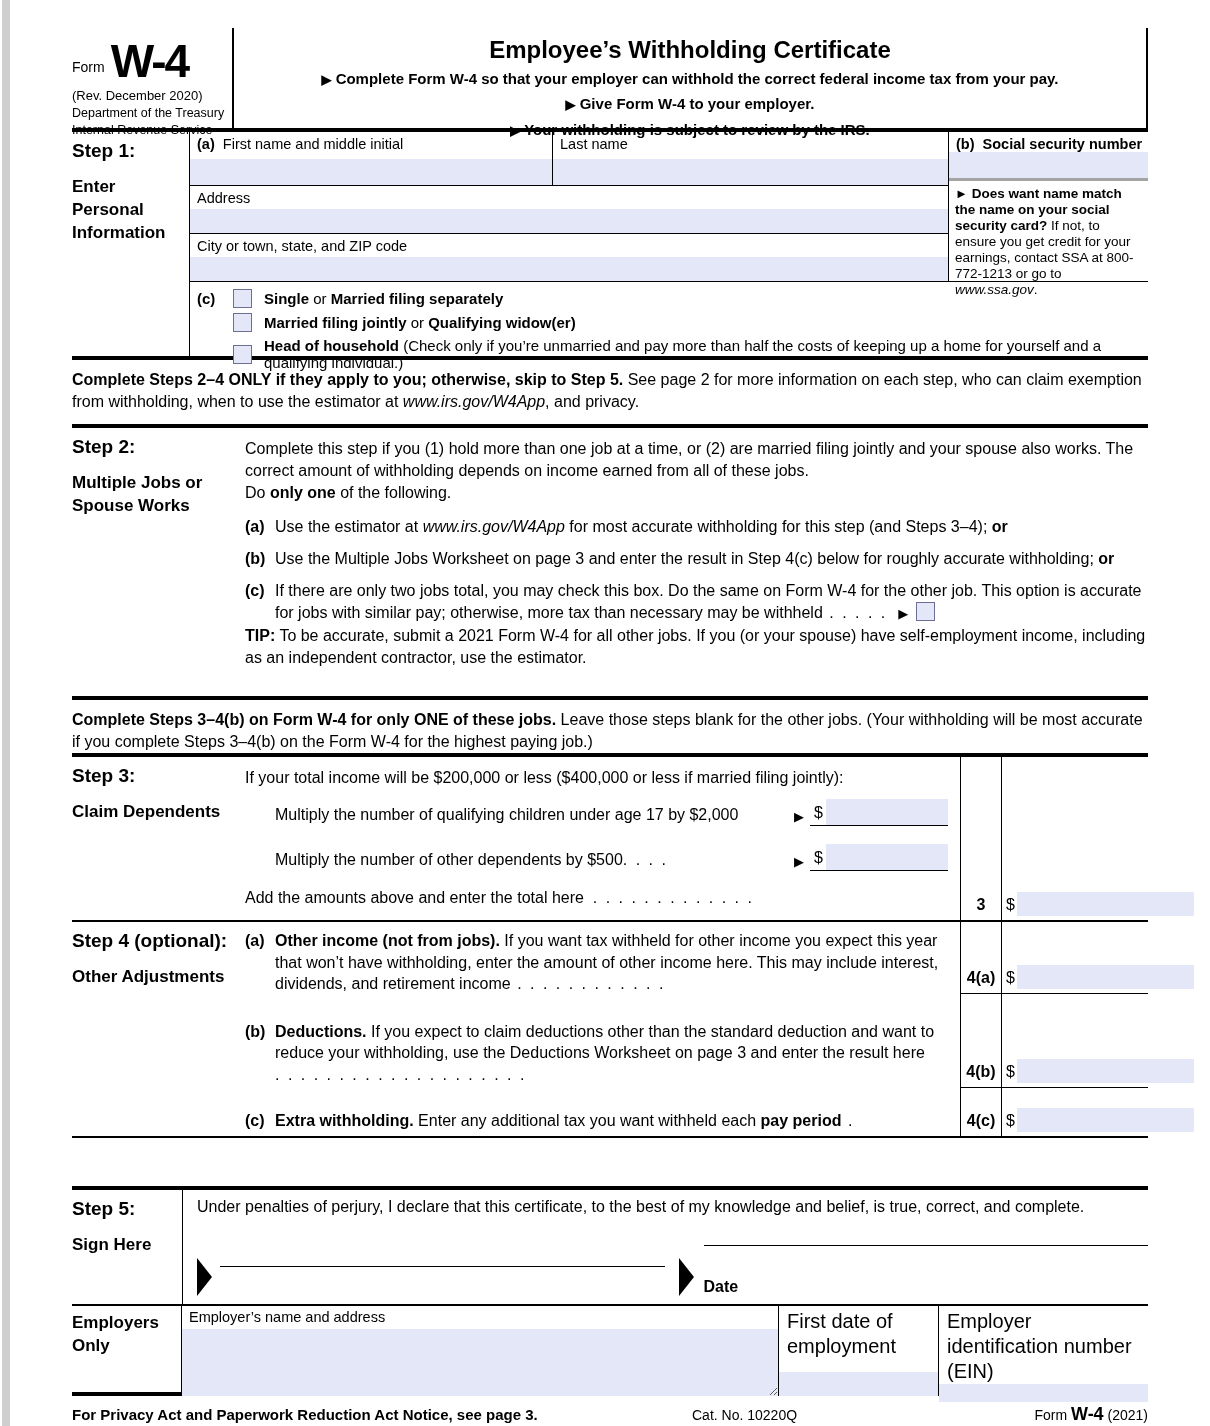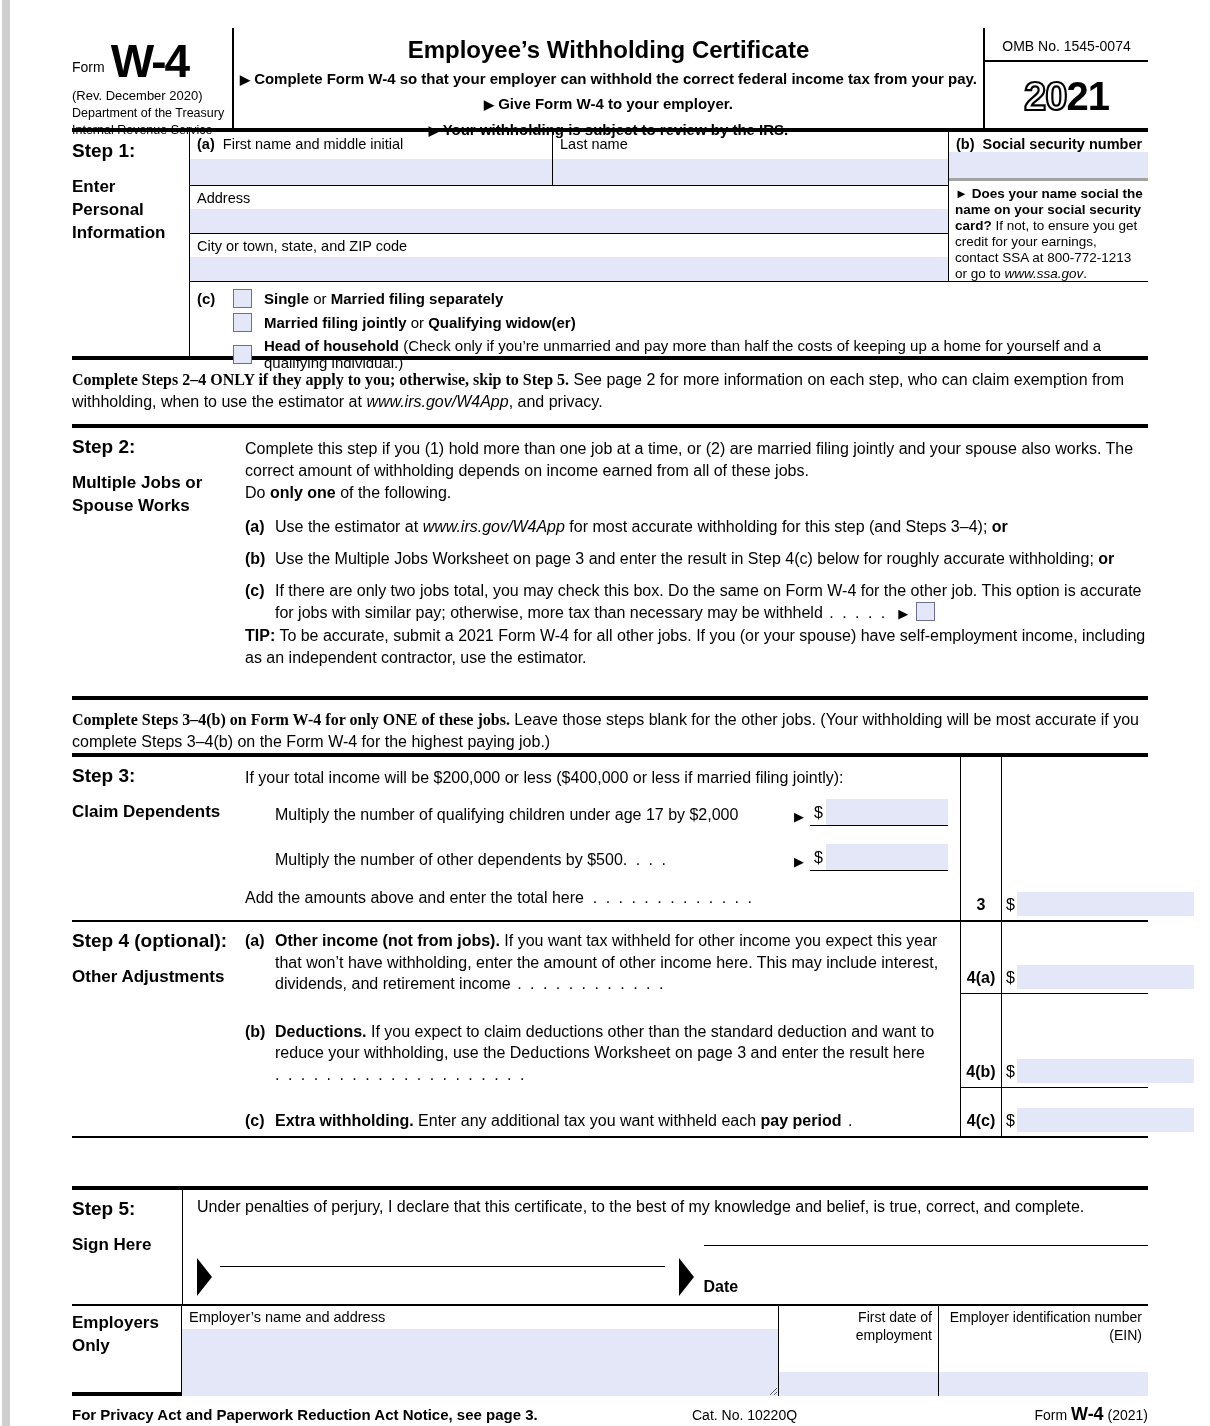--- a/index.html
+++ b/index.html
@@ -51,21 +51,21 @@
   .c-prefix { font-weight:bold; font-size:15px; width:36px; }
   .indent { margin-left:36px; }
   .cb { width:19px; height:19px; background:#e3e7f8; border:1.5px solid #6e6e94; display:inline-block; flex:none; }
   .optrow .opt-text { font-size:15px; margin-left:12px; }
   .opt-text b { font-weight:bold; }
 
   
   .band { font-size:16px; line-height:1.4; padding-top:9px; border-bottom:4px solid #000; }
   .band1 { height:68px; }
   .band2 { height:57px; }
-  .band b { font-weight:bold;font-family:Liberation Serif, serif; }
+  .band b { font-weight:bold; }
   .it { font-style:italic; }
 
   
   .s2 { display:flex; height:272px; border-bottom:4px solid #000; }
   .s2-label { width:173px; padding-top:8px; }
   .s2-body { flex:1; font-size:16px; line-height:1.38; }
   .s2-body p { margin:0; }
   .p-top { padding-top:10px; }
   .mt14 { margin-top:14px; } .mt12 { margin-top:12px; } .mt10 { margin-top:10px; } .mt18 { margin-top:18px; }
   .item { display:flex; }
@@ -115,21 +115,21 @@
 
   
   .emp { display:flex; height:90px; }
   .emp-label { width:110px; padding-top:6px; border-bottom:4px solid #000; }
   .emp-body { flex:1; display:flex; border-left:1.5px solid #000; }
   .emp-name { width:596px; display:flex; flex-direction:column; }
   .emp-name .cell-label { padding-top:3px; }
   .emp-bigfield { background:#e3e7f8; flex:1; margin-top:4px; border:none; width:100%; }
   .emp-date { width:160px; border-left:1px solid #000; display:flex; flex-direction:column; justify-content:space-between; }
   .emp-ein { width:210px; border-left:1px solid #000; display:flex; flex-direction:column; justify-content:space-between; }
-  .wrap-label { font-size:14px; padding:3px 6px 0 8px; line-height:1.25;text-align:right; }
+  .wrap-label { font-size:20px; padding:3px 6px 0 8px; line-height:1.25; }
 
   
   .footer { display:flex; align-items:baseline; margin-top:8px; font-size:14px; }
   .f-privacy { font-weight:bold; font-size:15px; width:620px; }
   .f-cat { width:220px; }
   .f-form { margin-left:auto; }
   .f-form .fw4 { font-weight:bold; font-size:18px; }
 </style>
 </head>
 <body>
@@ -149,24 +149,20 @@
       <div class="dept">Internal Revenue Service</div>
     </div>
     <div class="hdr-div"></div>
     <div class="hdr-center">
       <div class="hdr-title">Employee’s Withholding Certificate</div>
       <div class="hdr-bullet"><span class="arr">▶</span> <span>Complete Form W-4 so that your employer can withhold the correct federal income tax from your pay.</span></div>
       <div class="hdr-bullet"><span class="arr">▶</span> <span>Give Form W-4 to your employer.</span></div>
       <div class="hdr-bullet"><span class="arr">▶</span> <span>Your withholding is subject to review by the IRS.</span></div>
     </div>
     <div class="hdr-div"></div>
-    <div class="hdr-right">
-      <div class="omb">OMB No. 1545-0074</div>
-      <div class="year"><span class="y-outline">20</span><span>21</span></div>
-    </div>
   </div>
 
   <div class="s1">
     <div class="s1-label">
       <div class="step-h">Step 1:</div>
       <div class="step-t">Enter Personal Information</div>
     </div>
     <div class="s1-body">
       <div class="s1-top">
         <div class="s1-main">
@@ -188,21 +184,21 @@
             <div class="cell-label">City or town, state, and ZIP code</div>
             <input class="field fh24" type="text" style="">
           </div>
         </div>
         <div class="s1-right">
           <div class="ssn-cell">
             <div class="cell-label"><b>(b)</b>&nbsp;&nbsp;<b>Social security number</b></div>
             <input class="field fh26" type="text" style="">
           </div>
           <div class="ssa-note">
-            <b><span class="arr">►</span> <span>Does your name social the name on your social security card?</span></b><span> If not, to ensure you get credit for your earnings, contact SSA at 800-772-1213 or go to </span><span class="it">www.ssa.gov</span><span>.</span>
+            <b><span class="arr">►</span> <span>Does want name match the name on your social security card?</span></b><span> If not, to ensure you get credit for your earnings, contact SSA at 800-772-1213 or go to </span><span class="it">www.ssa.gov</span><span>.</span>
           </div>
         </div>
       </div>
       <div class="s1-c">
         <div class="optrow">
           <span class="c-prefix">(c)</span>
           <span class="cb"></span>
           <span class="opt-text"><b>Single</b><span> or </span><b>Married filing separately</b></span>
         </div>
         <div class="optrow indent">

